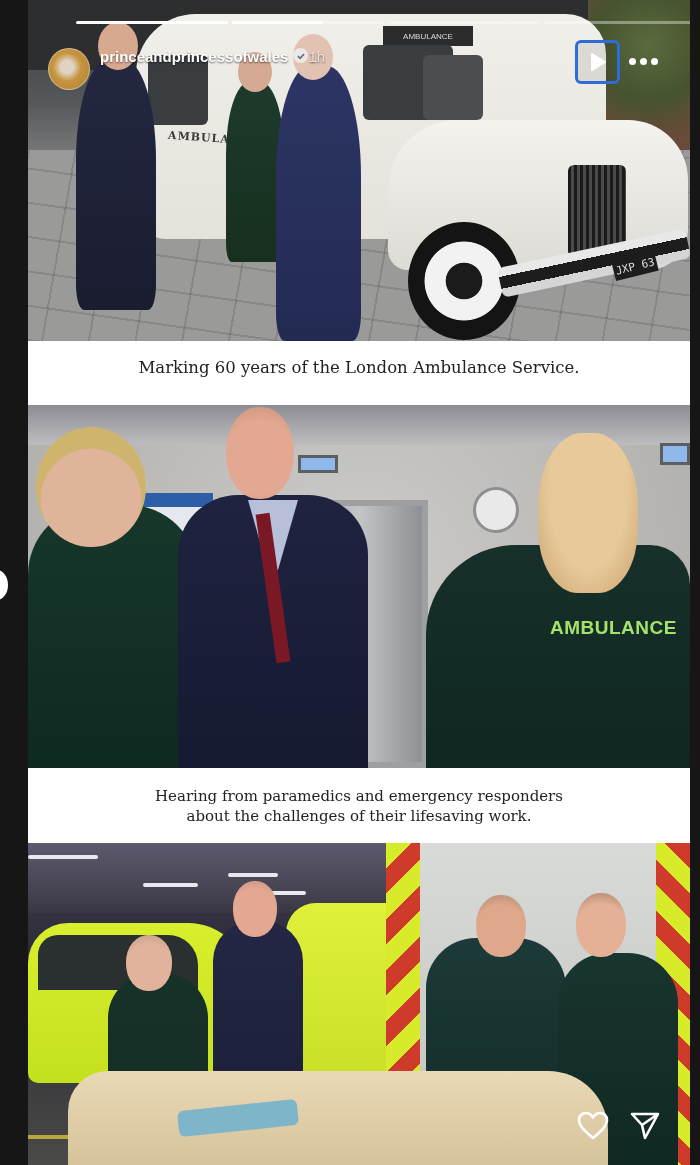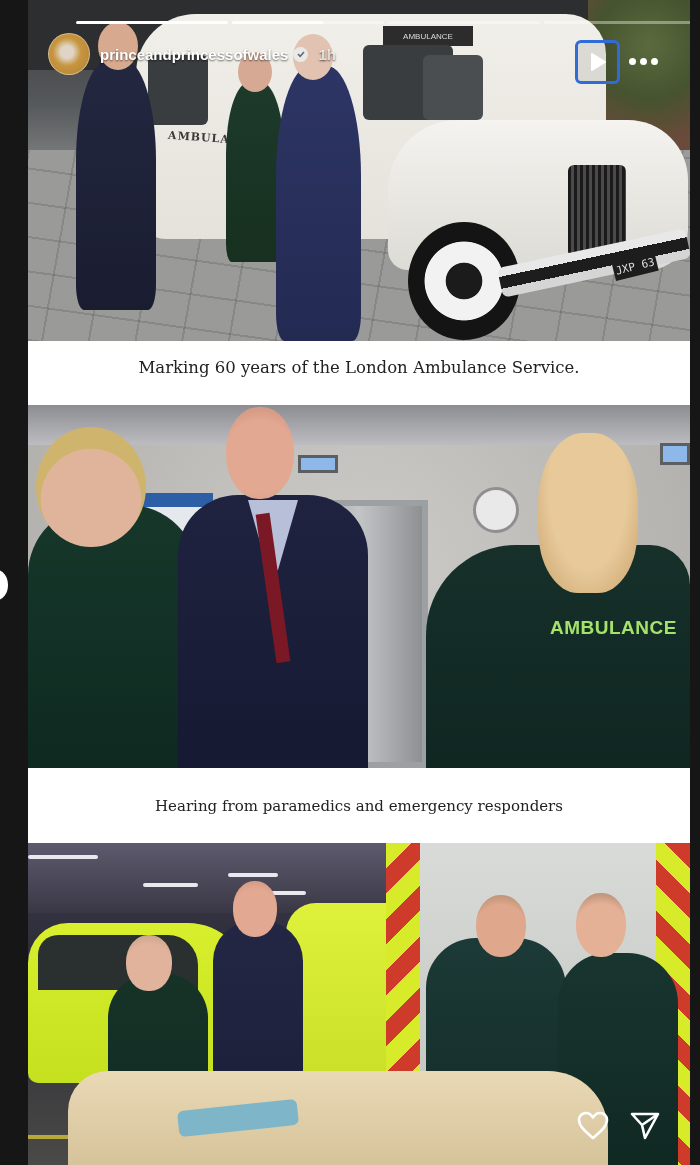--- a/index.html
+++ b/index.html
@@ -131,30 +131,30 @@
     background: linear-gradient(180deg,#e9d9b5,#d6c39b); border-radius:40px 60px 0 0; }
   .p3-stretcher-strap { position:absolute; left:150px; top:262px; width:120px; height:26px;
     background:#7eb5c9; border-radius:6px; transform: rotate(-6deg); }
   .p3-floor-line { position:absolute; left:0; top:292px; width:120px; height:4px; background:#b8a838; }
 
   
   .progress { position:absolute; left:48px; top:21px; width:620px; height:3px; display:flex; gap:4px; }
   .progress-seg { flex:1; height:3px; background: rgba(255,255,255,0.38); border-radius:2px; overflow:hidden; }
   .progress-fill { height:100%; background:#ffffff; }
 
-  .header { position:absolute; left:48px; top:32px; height:44px; display:flex; align-items:center; }
+  .header { position:absolute; left:48px; top:48px; height:44px; display:flex; align-items:flex-start; }
   .avatar { width:42px; height:42px; border-radius:50%;
     background: radial-gradient(circle at 45% 45%, #e0d4c6 0 20%, #c7953e 45%, #b0813a 100%);
     border:1px solid rgba(255,255,255,0.4); }
   .username { margin-left:10px; color:#ffffff; font-size:15px; font-weight:bold;
     text-shadow: 0 1px 2px rgba(0,0,0,0.6); }
   .verified { margin-left:5px; width:15px; height:15px; border-radius:50%; background:#e9e9e9;
     display:flex; align-items:center; justify-content:center; }
   .verified svg { width:10px; height:10px; }
-  .time { margin-left:10px; color: rgba(255,255,255,0.75); font-size:15px; font-weight:bold;
+  .time { margin-left:0; color: rgba(255,255,255,0.75); font-size:15px; font-weight:normal;
     text-shadow: 0 1px 2px rgba(0,0,0,0.6); }
 
   .play-btn { position:absolute; left:575px; top:40px; width:45px; height:44px;
     border:3px solid #2f6cd8; border-radius:6px; display:flex; align-items:center; justify-content:center;
     background: rgba(0,0,0,0.08); cursor:pointer; }
   .more-btn { position:absolute; left:626px; top:53px; width:34px; height:16px; display:flex; gap:4px;
     align-items:center; justify-content:center; cursor:pointer; }
   .dot { width:7px; height:7px; border-radius:50%; background:#ffffff; }
 
   .prev-btn { position:absolute; left:-14px; top:570px; width:22px; height:30px; border-radius:50%;
@@ -217,20 +217,21 @@
       <div class="p2-shirt"></div>
       <div class="p2-tie"></div>
       <div class="p2-prince-head"></div>
       <div class="p2-paramedic"></div>
       <div class="p2-paramedic-hair"></div>
       <div class="p2-ambulance-text">AMBULANCE</div>
     </div>
 
     <div class="caption caption-2">
       <div>Hearing from paramedics and emergency responders</div>
+      <div>about the challenges of their lifesaving work.</div>
     </div>
 
     <div class="photo photo-3">
       <div class="p3-ceiling"></div>
       <div class="p3-light" style="left:0;top:12px;width:70px;"></div>
       <div class="p3-light" style="left:115px;top:40px;width:55px;"></div>
       <div class="p3-light" style="left:200px;top:30px;width:50px;"></div>
       <div class="p3-light" style="left:240px;top:48px;width:38px;"></div>
       <div class="p3-car-left"></div>
       <div class="p3-car-left-window"></div>

